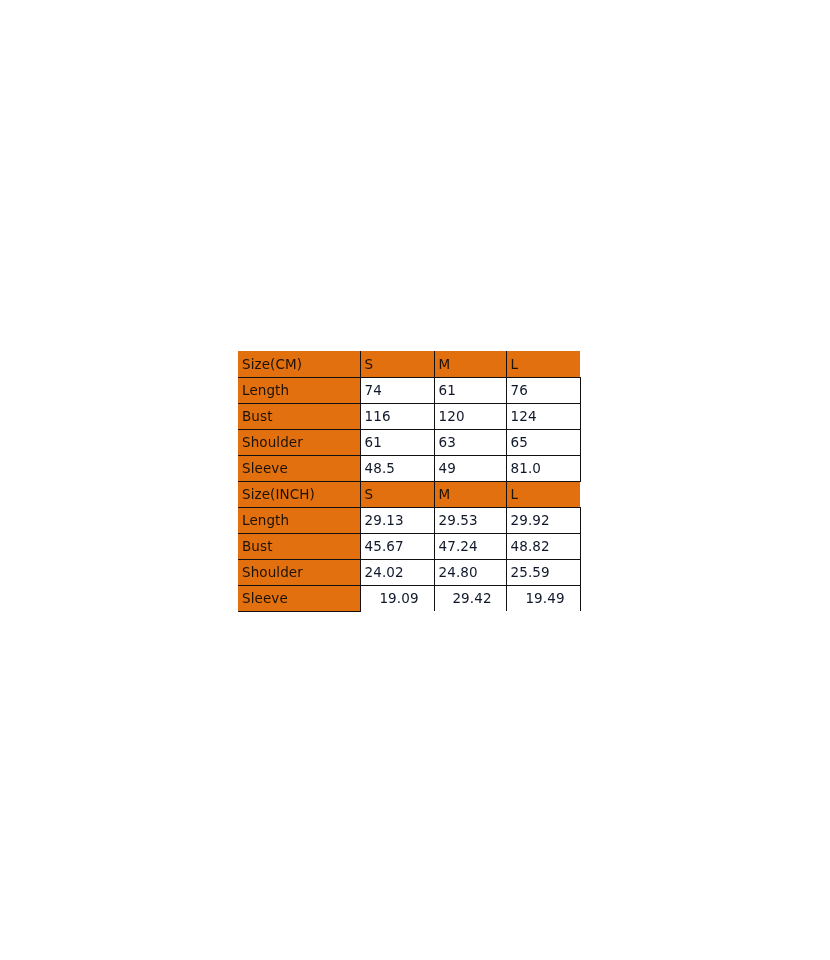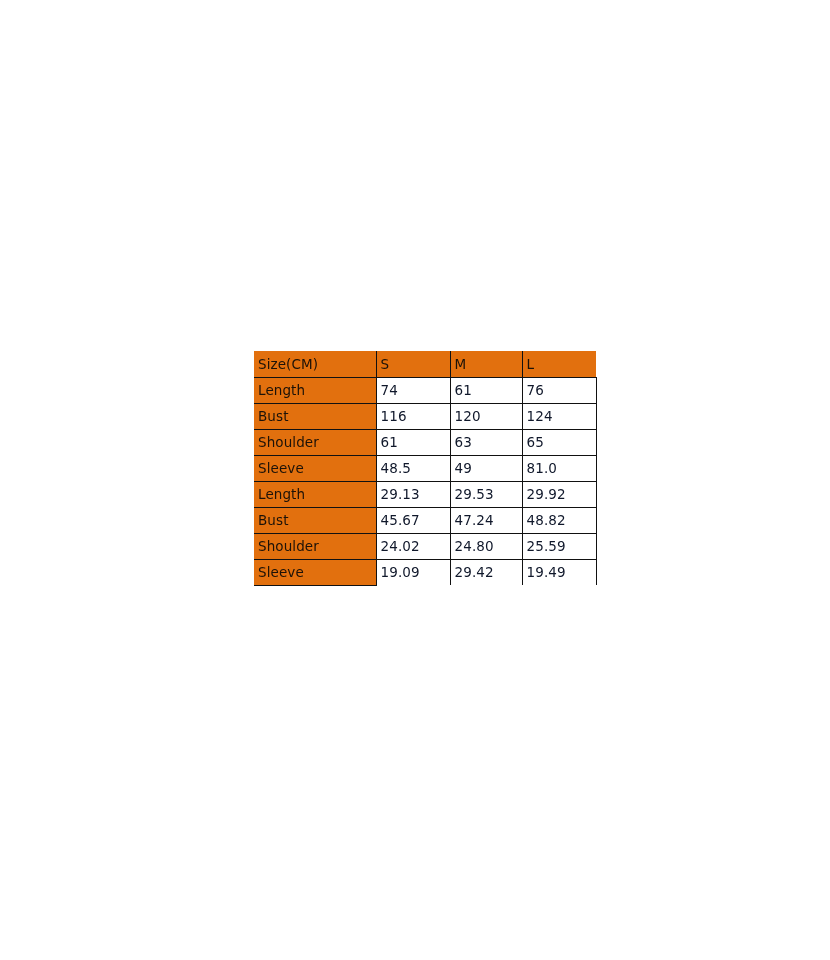--- a/index.html
+++ b/index.html
@@ -10,21 +10,21 @@
     width: 830px;
     height: 960px;
     background: #ffffff;
     font-family: "DejaVu Sans", sans-serif;
     position: relative;
     overflow: hidden;
   }
 
   #size-chart-wrap {
     position: absolute;
-    left: 244px;
+    left: 228px;
     top: 351px;
     width: 342px;
     padding-left: 10px;
   }
 
   table.size-chart {
     border-collapse: collapse;
     table-layout: fixed;
     width: 342px;
     font-size: 13.5px;
@@ -68,20 +68,21 @@
     border-right: none;
   }
 
   td.last-col {
     border-right: none;
   }
 
   
   tr.last-row td.value {
     border-bottom: none;
+    text-align: center;
   }
   tr.last-row td.orange {
     border-bottom: 1.6px solid #111111;
   }
 </style>
 </head>
 <body>
 
 <div id="size-chart-wrap">
   <table class="size-chart">
@@ -121,20 +122,26 @@
         <td class="value last-col">65</td>
       </tr>
 
       <tr>
         <td class="orange">Sleeve</td>
         <td class="value">48.5</td>
         <td class="value">49</td>
         <td class="value last-col">81.0</td>
       </tr>
 
+      <tr class="header-row">
+        <td class="orange">Size(INCH)</td>
+        <td class="orange">S</td>
+        <td class="orange">M</td>
+        <td class="orange last-col">L</td>
+      </tr>
 
       <tr>
         <td class="orange">Length</td>
         <td class="value">29.13</td>
         <td class="value">29.53</td>
         <td class="value last-col">29.92</td>
       </tr>
 
       <tr>
         <td class="orange">Bust</td>

